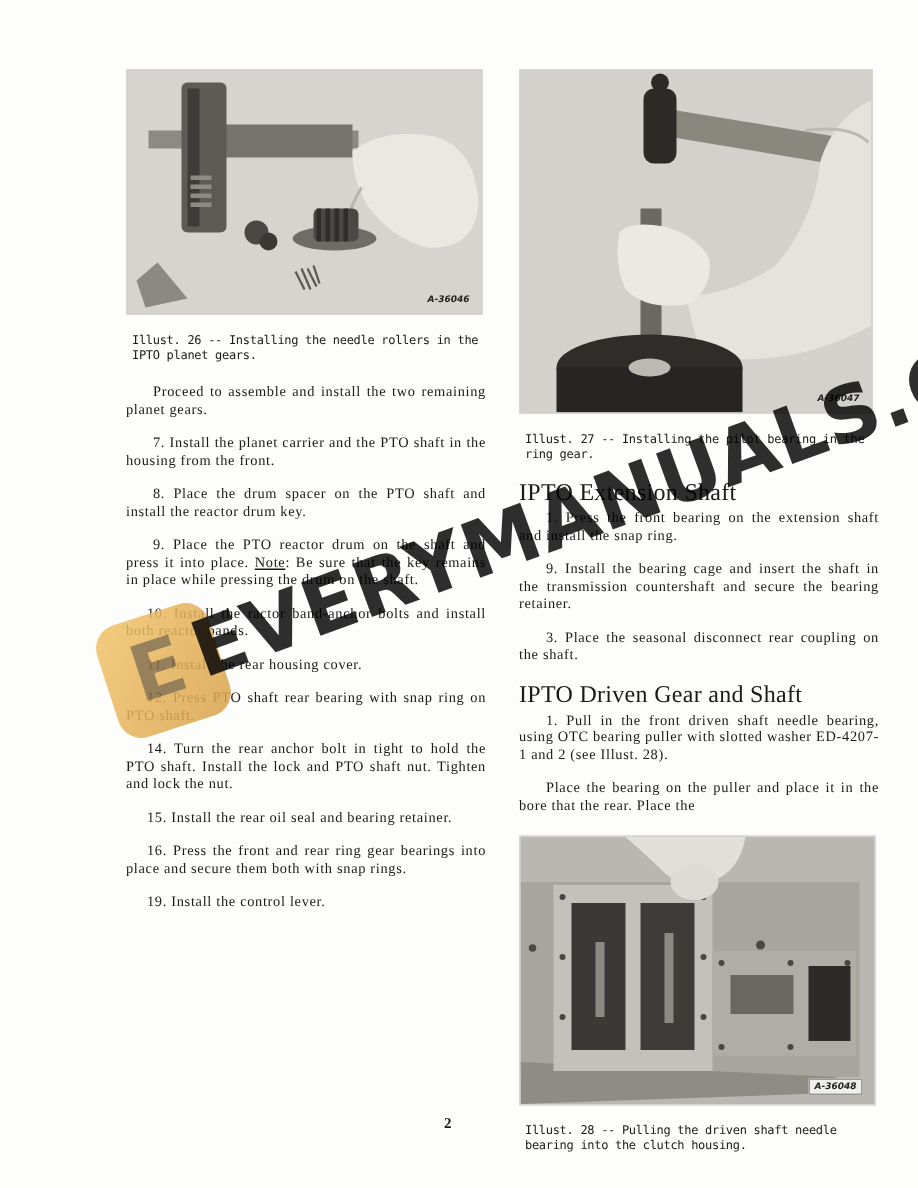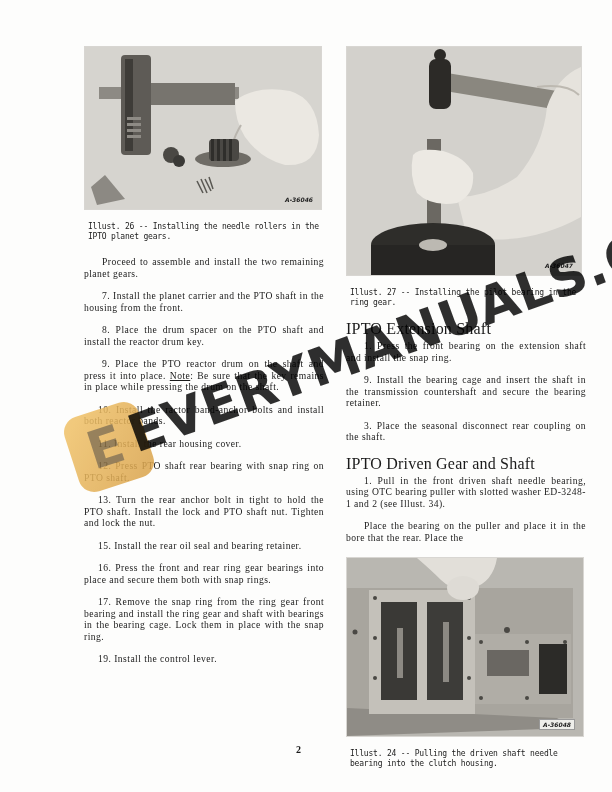--- a/index.html
+++ b/index.html
@@ -91,24 +91,23 @@
     <div class="caption">Illust. 26 -- Installing the needle rollers in the IPTO planet gears.</div>
 
     <div style="margin-top:14px;">
       <p class="para"><span class="indent"></span><span>Proceed to assemble and install the two remaining planet gears.</span></p>
       <p class="para" style="margin-top:11px;"><span class="indent"></span><span>7. Install the planet carrier and the PTO shaft in the housing from the front.</span></p>
       <p class="para" style="margin-top:11px;"><span class="indent"></span><span>8. Place the drum spacer on the PTO shaft and install the reactor drum key.</span></p>
       <p class="para" style="margin-top:11px;"><span class="indent"></span><span>9. Place the PTO reactor drum on the shaft and press it into place. </span><span class="u">Note</span><span>:  Be sure that the key remains in place while pressing the drum on the shaft.</span></p>
       <p class="para" style="margin-top:11px;"><span class="indent" style="width:14px;"></span><span>10. Install the ractor band-anchor bolts and install both reactor bands.</span></p>
       <p class="para" style="margin-top:11px;"><span class="indent" style="width:14px;"></span><span>11. Install the rear housing cover.</span></p>
       <p class="para" style="margin-top:11px;"><span class="indent" style="width:14px;"></span><span>12. Press PTO shaft rear bearing with snap ring on PTO shaft.</span></p>
-      <p class="para" style="margin-top:11px;"><span class="indent" style="width:14px;"></span><span>13. Turn the rear anchor bolt in tight to hold the PTO shaft. Install the lock and PTO shaft nut. Tighten and lock the nut.</span></p>
+      <p class="para" style="margin-top:11px;"><span class="indent" style="width:14px;"></span><span>14. Turn the rear anchor bolt in tight to hold the PTO shaft. Install the lock and PTO shaft nut. Tighten and lock the nut.</span></p>
       <p class="para" style="margin-top:11px;"><span class="indent" style="width:14px;"></span><span>15. Install the rear oil seal and bearing retainer.</span></p>
       <p class="para" style="margin-top:11px;"><span class="indent" style="width:14px;"></span><span>16. Press the front and rear ring gear bearings into place and secure them both with snap rings.</span></p>
-      <p class="para" style="margin-top:11px;"><span class="indent" style="width:14px;"></span><span>17. Remove the snap ring from the ring gear front bearing and install the ring gear and shaft with bearings in the bearing cage. Lock them in place with the snap ring.</span></p>
       <p class="para" style="margin-top:11px;"><span class="indent" style="width:14px;"></span><span>19. Install the control lever.</span></p>
     </div>
   </div>
 
   <div class="col col-right">
     <div class="photo photo-27">
       <svg width="234" height="228" viewBox="0 0 234 228">
         <rect x="0" y="0" width="234" height="228" fill="#d3d1cc"></rect>
 
         <path d="M100 26 L210 44 L206 62 L98 44 Z" fill="#8a877f"></path>
@@ -130,21 +129,21 @@
       <span class="photo-id">A-36047</span>
     </div>
     <div class="caption">Illust. 27 -- Installing the pilot bearing in the ring gear.</div>
 
     <h3 class="heading">IPTO Extension Shaft</h3>
     <p class="para"><span class="indent"></span><span>1. Press the front bearing on the extension shaft and install the snap ring.</span></p>
     <p class="para" style="margin-top:11px;"><span class="indent"></span><span>9. Install the bearing cage and insert the shaft in the transmission countershaft and secure the bearing retainer.</span></p>
     <p class="para" style="margin-top:11px;"><span class="indent"></span><span>3. Place the seasonal disconnect rear coupling on the shaft.</span></p>
 
     <h3 class="heading">IPTO Driven Gear and Shaft</h3>
-    <p class="para"><span class="indent"></span><span>1. Pull in the front driven shaft needle bearing, using OTC bearing puller with slotted washer ED-3248-1 and 2 (see Illust. 34).</span></p>
+    <p class="para"><span class="indent"></span><span>1. Pull in the front driven shaft needle bearing, using OTC bearing puller with slotted washer ED-4207-1 and 2 (see Illust. 28).</span></p>
     <p class="para" style="margin-top:11px;"><span class="indent"></span><span>Place the bearing on the puller and place it in the bore that the rear. Place the</span></p>
 
     <div class="photo photo-28" style="margin-top:14px;">
       <svg width="236" height="178" viewBox="0 0 236 178">
         <rect x="0" y="0" width="236" height="178" fill="#b9b7b1"></rect>
 
         <rect x="0" y="30" width="226" height="130" fill="#a8a59e"></rect>
         <path d="M0 150 L210 160 L226 170 L0 178 Z" fill="#8f8c86"></path>
 
         <rect x="22" y="32" width="106" height="124" fill="#c4c1ba"></rect>
@@ -171,21 +170,21 @@
             <circle cx="180" cy="140" r="2"></circle>
           <circle cx="8" cy="74" r="2.5"></circle>
             <circle cx="160" cy="72" r="3"></circle>
         </g>
 
         <path d="M70 0 L150 0 Q146 24 126 30 Q106 34 94 22 Q84 12 70 0 Z" fill="#e2dfd9"></path>
         <ellipse cx="116" cy="30" rx="16" ry="12" fill="#dedbd5"></ellipse>
       </svg>
       <span class="photo-id boxed">A-36048</span>
     </div>
-    <div class="caption">Illust. 24 -- Pulling the driven shaft needle bearing into the clutch housing.</div>
+    <div class="caption">Illust. 28 -- Pulling the driven shaft needle bearing into the clutch housing.</div>
   </div>
 
   <div class="page-number">2</div>
 
   <div class="watermark">
     <div class="wm-logo">
         <span>E</span>
       </div>
     <div class="wm-text">EVERYMANUALS.COM</div>
   </div>

